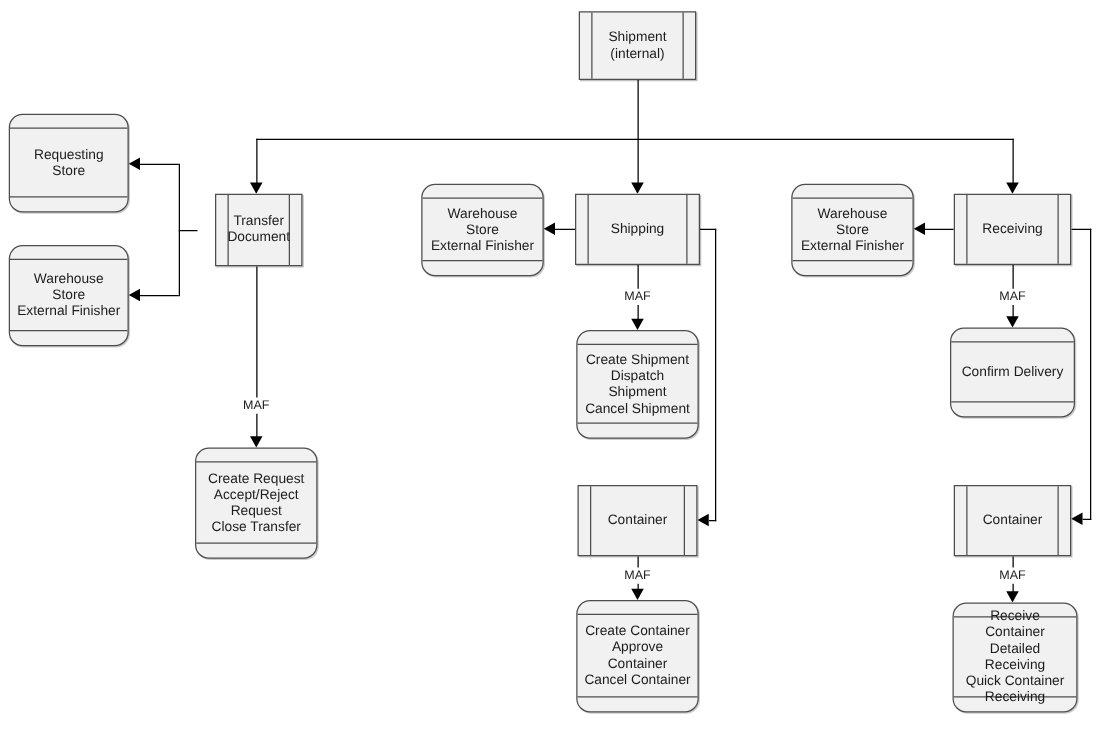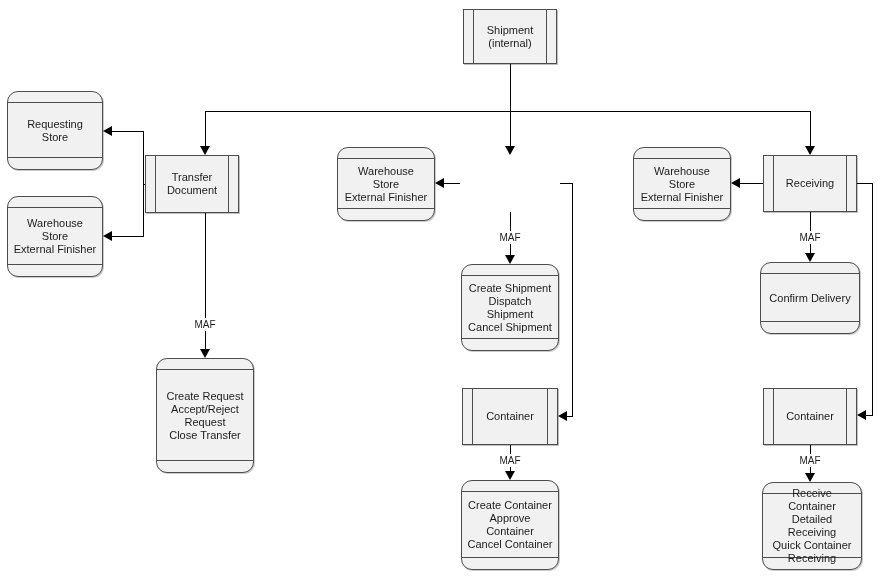--- a/index.html
+++ b/index.html
@@ -124,44 +124,49 @@
   </div>
 
   <div class="node band" style="left:7px;top:196px;width:96px;height:81px">
     <span class="hl t"></span>
       <span class="hl b"></span>
     <span class="lbl">Warehouse
 Store
 External Finisher</span>
   </div>
 
-  <div class="node proc" style="left:145px;top:155px;width:94px;height:58px">
+  <div class="node proc" style="left:172px;top:155px;width:70px;height:58px">
     <span class="vl l"></span>
       <span class="vl r"></span>
     <span class="lbl">Transfer
 Document</span>
   </div>
 
-  <div class="node band" style="left:156px;top:358px;width:98px;height:115px">
+  <div class="node band" style="left:156px;top:358px;width:98px;height:89px">
     <span class="hl t"></span>
       <span class="hl b"></span>
     <span class="lbl">Create Request
 Accept/Reject
 Request
 Close Transfer</span>
   </div>
 
   <div class="node band" style="left:337px;top:147px;width:98px;height:74px">
     <span class="hl t"></span>
       <span class="hl b"></span>
     <span class="lbl">Warehouse
 Store
 External Finisher</span>
   </div>
 
+  <div class="node proc" style="left:460px;top:155px;width:100px;height:57px">
+    <span class="vl l"></span>
+      <span class="vl r"></span>
+    <span class="lbl">Shipping</span>
+  </div>
 
   <div class="node band" style="left:461px;top:264px;width:98px;height:87px">
     <span class="hl t"></span>
       <span class="hl b"></span>
     <span class="lbl">Create Shipment
 Dispatch Shipment
 Cancel Shipment</span>
   </div>
 
   <div class="node proc" style="left:462px;top:388px;width:96px;height:57px">

